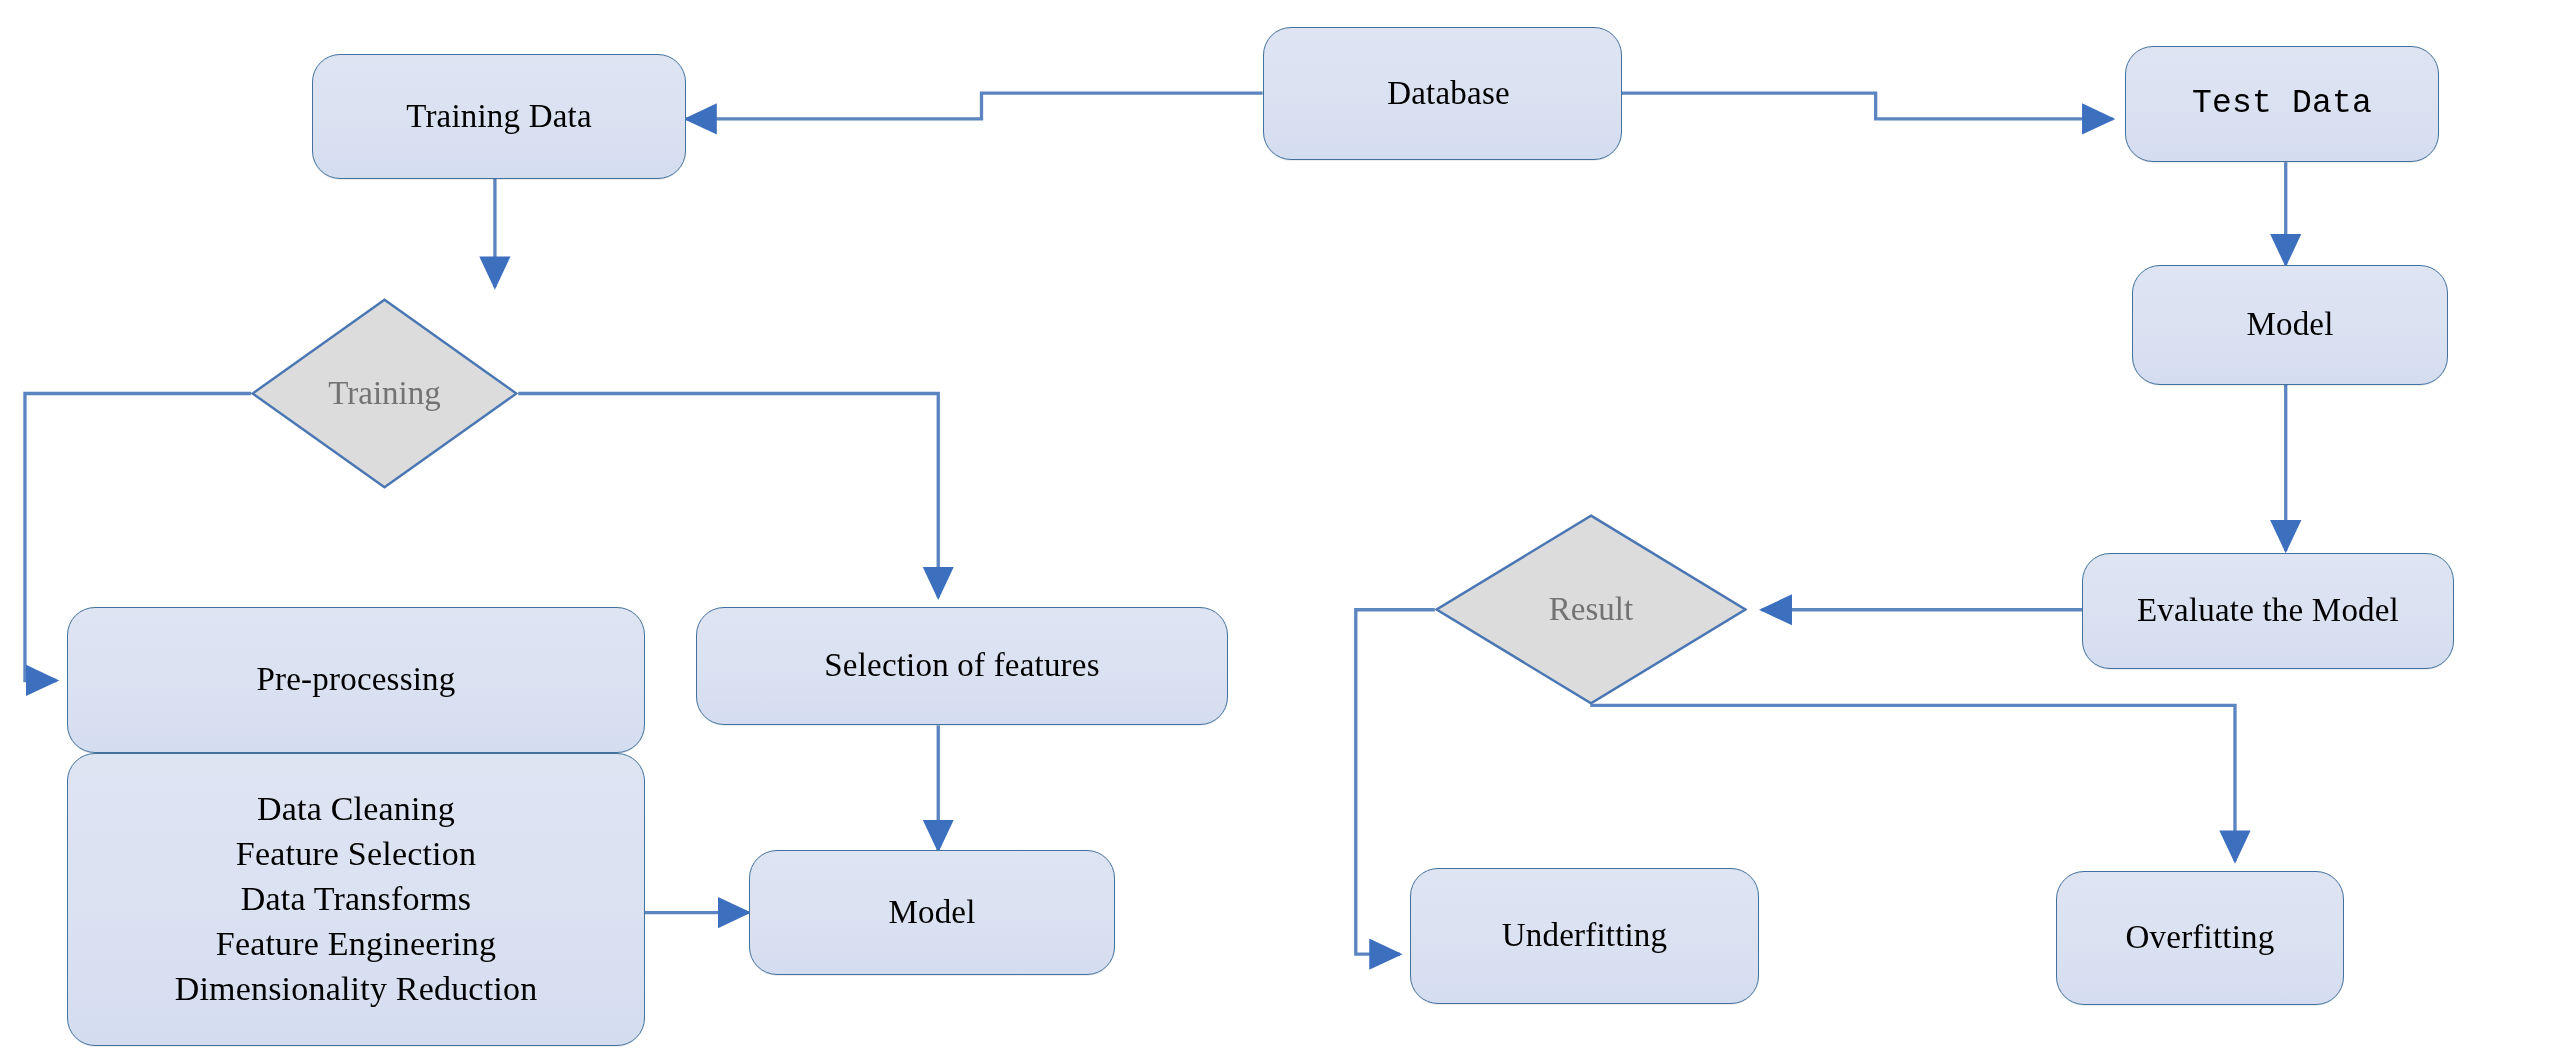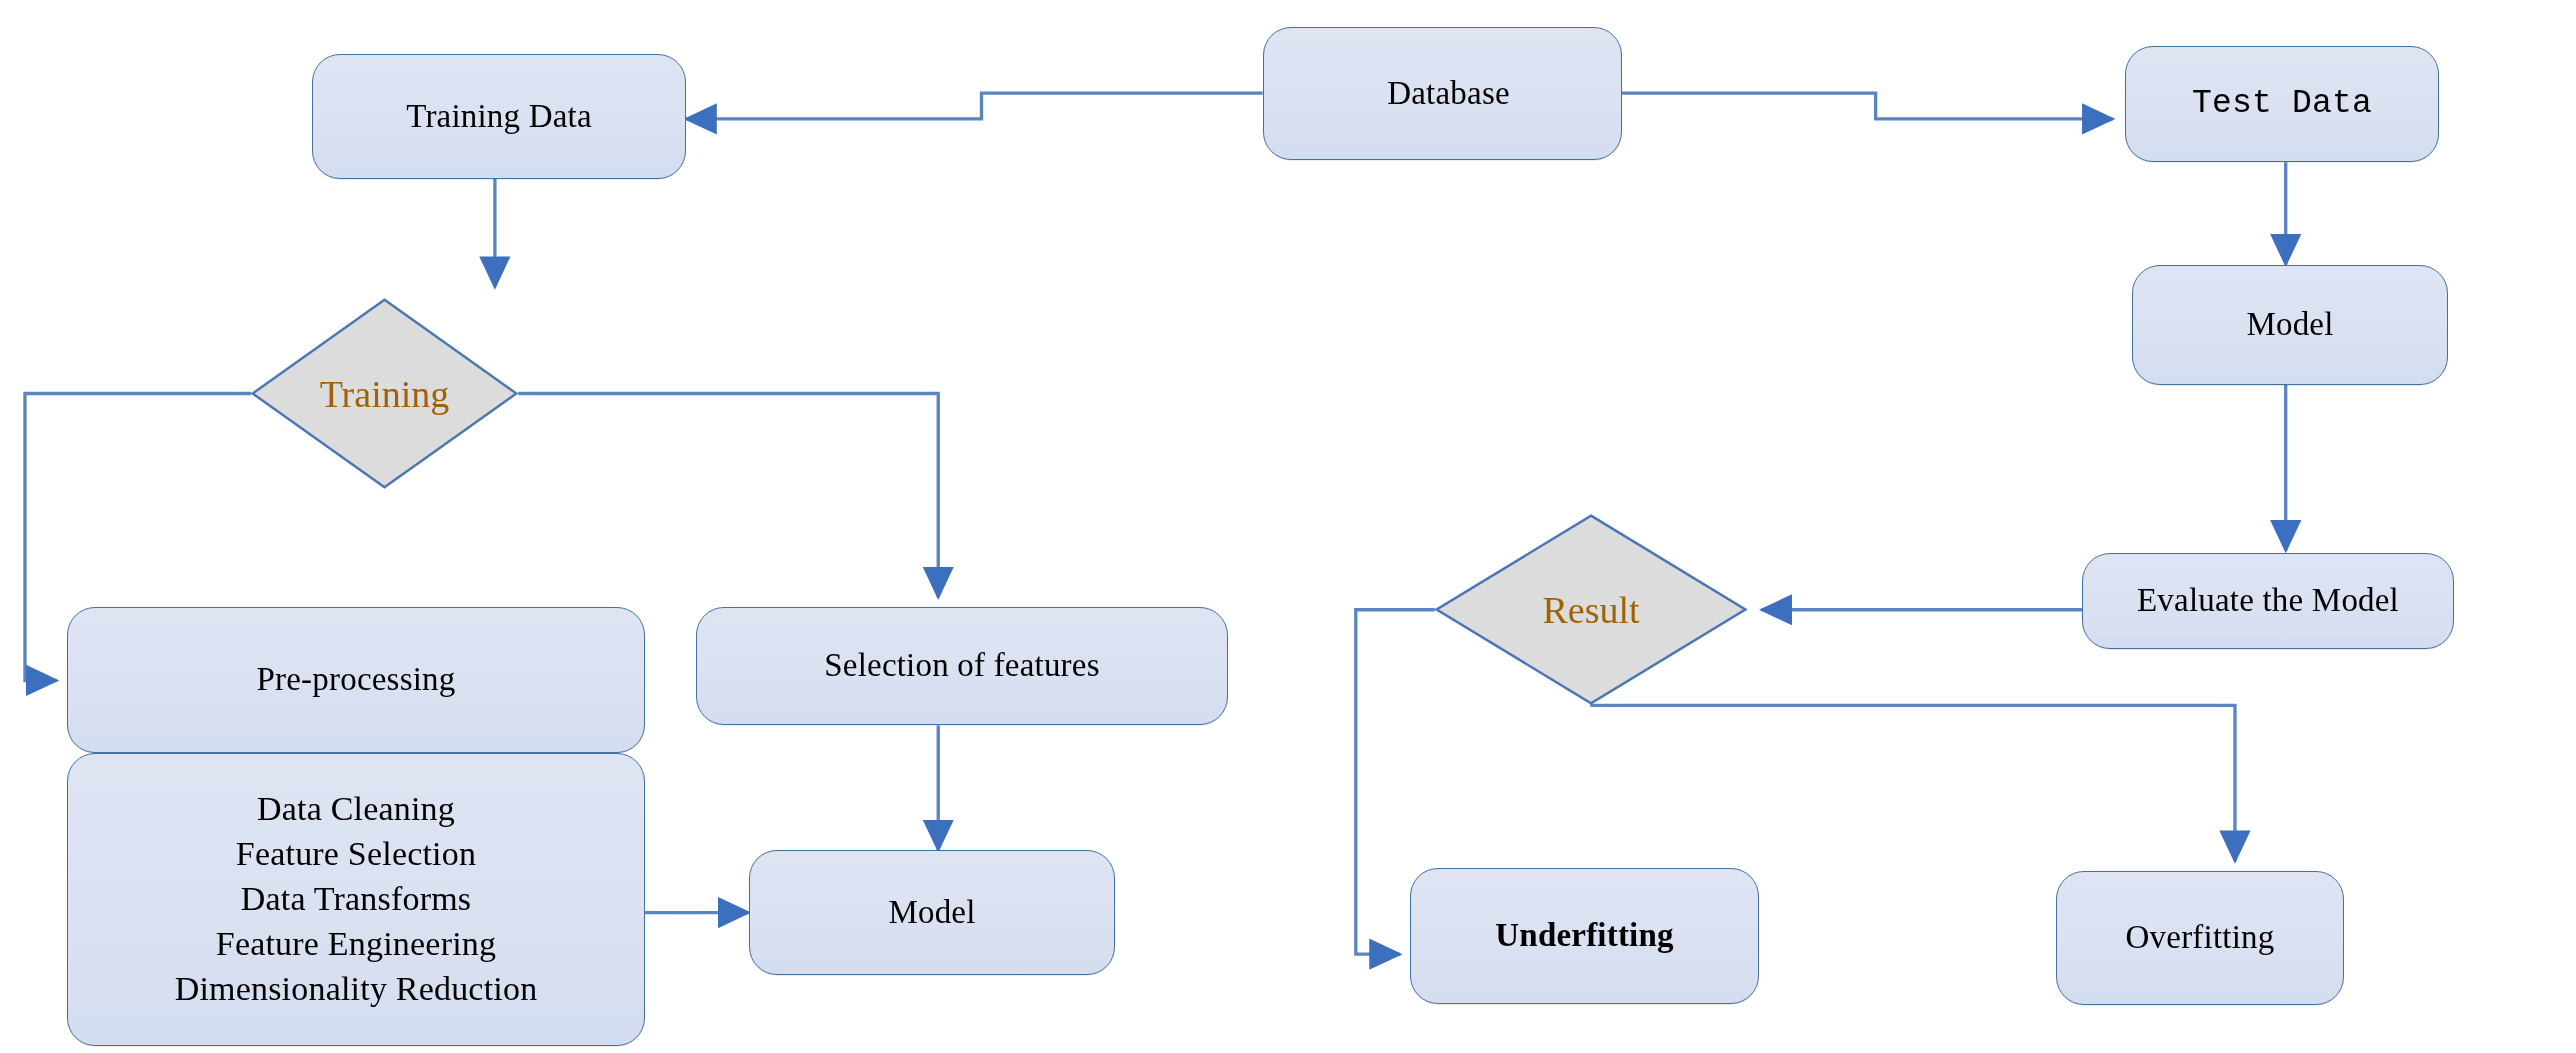--- a/index.html
+++ b/index.html
@@ -62,22 +62,22 @@
   }
   .diamond-label {
     position: absolute;
     left: 0;
     top: 0;
     width: 100%;
     height: 100%;
     display: flex;
     align-items: center;
     justify-content: center;
-    font-size: 38px;
-    color: #a16207;
+    font-size: 33px;
+    color: #737373;
   }
 </style>
 </head>
 <body>
 
 <div id="canvas">
 
   <svg id="edges" viewBox="0 0 3097 1267" width="2576" height="2576" preserveAspectRatio="none" style="height:1054px;">
     <defs>
       <marker id="ah" markerWidth="11" markerHeight="11" refX="9.2" refY="5.5" orient="auto" markerUnits="strokeWidth">
@@ -170,32 +170,32 @@
   </div>
 
   <div class="node box" style="left:749px; top:850px; width:366px; height:125px;">
     <span class="box-label">Model</span>
   </div>
 
   <div class="node box" style="left:2132px; top:265px; width:316px; height:120px;">
     <span class="box-label">Model</span>
   </div>
 
-  <div class="node box" style="left:2082px; top:553px; width:372px; height:96px;justify-content:center;">
+  <div class="node box" style="left:2082px; top:553px; width:372px; height:116px;justify-content:center;">
     <span class="box-label">Evaluate the Model</span>
   </div>
 
   <div class="diamond-wrap" style="left:1435px; top:514px; width:312px; height:191px;">
     <svg class="diamond-shape" viewBox="0 0 375 230" preserveAspectRatio="none">
       <polygon points="187.5,2 373,115 187.5,228 2,115" fill="#dcdcdc" stroke="#4a77b4" stroke-width="3"></polygon>
     </svg>
     <span class="diamond-label">Result</span>
   </div>
 
-  <div class="node box" style="left:1410px; top:868px; width:349px; height:136px;font-weight:bold;">
+  <div class="node box" style="left:1410px; top:868px; width:349px; height:136px;">
     <span class="box-label">Underfitting</span>
   </div>
 
   <div class="node box" style="left:2056px; top:871px; width:288px; height:134px;">
     <span class="box-label">Overfitting</span>
   </div>
 
 </div>
 
 

